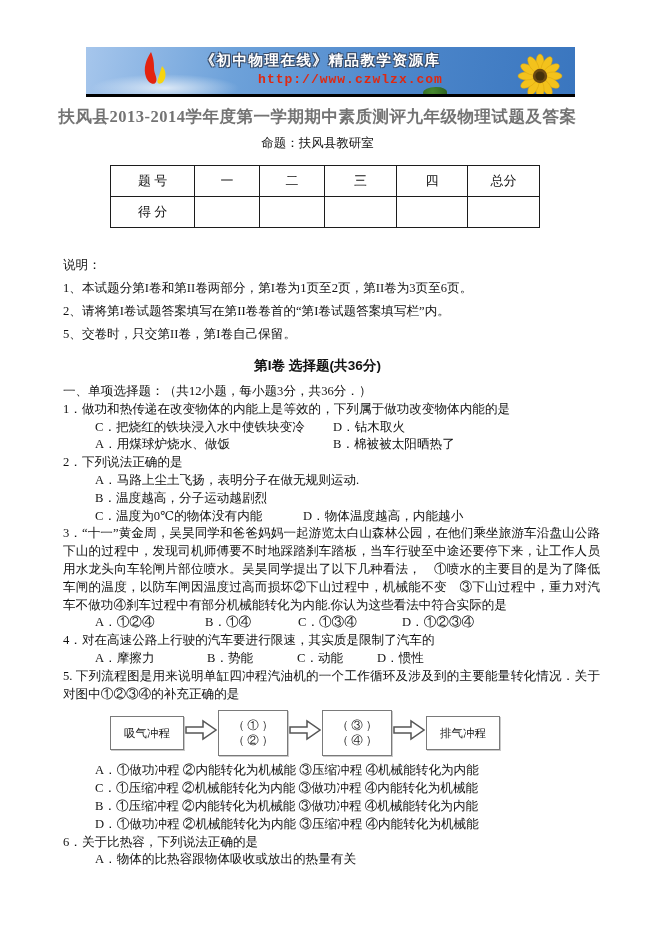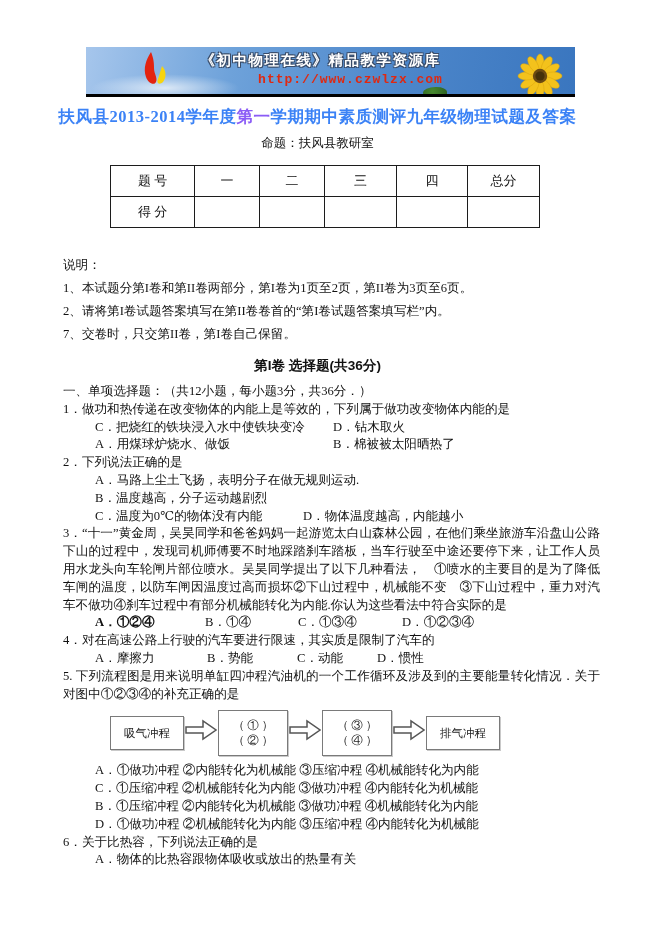--- a/index.html
+++ b/index.html
@@ -18,39 +18,39 @@
           text-shadow:1px 1px 0 #3a4c68,-1px 1px 0 #3a4c68,1px -1px 0 #3a4c68,-1px -1px 0 #3a4c68;}
   .site-url{position:absolute;top:25px;left:80px;right:40px;text-align:center;font-weight:bold;
           font-size:13px;color:#e02810;letter-spacing:1px;
           font-family:"Liberation Mono","DejaVu Sans Mono",monospace;}
   .sunflower{position:absolute;right:12px;bottom:-9px;}
   .plant{position:absolute;right:128px;bottom:-4px;width:24px;height:11px;border-radius:60% 50% 45% 55%;
          background:radial-gradient(circle at 40% 40%,#47892f,#2d5f1e);}
 
   
   .main-title{margin-top:9px;text-align:center;font-weight:bold;font-size:16.5px;letter-spacing:.5px;}
-  .t-orange{color:#3b82f6;margin-top:8px;} .t-red{color:#8b5cf6;}
+  .t-orange{color:#737373;margin-top:8px;} .t-red{color:#737373;}
   .author{margin-top:7px;text-align:center;font-size:12.5px;}
 
   
   .score{margin:13px 0 4px 110px;border-collapse:collapse;table-layout:fixed;}
   .score td{border:1.6px solid #1c1c1c;height:30px;text-align:center;font-size:13px;padding:0;}
 
   
   .instr{margin:26px 0 0 63px;width:537px;font-size:12.6px;line-height:23px;}
   .sec-title{margin-top:11px;text-align:center;font-weight:bold;font-size:13.6px;
              font-family:"Liberation Sans","DejaVu Sans",sans-serif;}
 
   
   .qs{margin:8px 0 0 63px;width:537px;font-size:12.6px;line-height:17.8px;}
   .qtext{text-align:justify;}
   .orow{padding-left:32px;}
   .sp{display:inline-block;}
   .w238{width:238px;} .w208{width:208px;}
-  .w110{width:110px;font-weight:bold;} .w93{width:93px;} .w104{width:104px;}
+  .w110{width:110px;} .w93{width:93px;} .w104{width:104px;}
   .w112{width:112px;} .w90{width:90px;} .w80{width:80px;}
 
   
   .flow{display:flex;align-items:center;margin:7px 0 6px 47px;}
   .fbox{border:1.2px solid #7a7a7a;background:#fff;text-align:center;font-size:11.5px;color:#222;
         box-shadow:1px 1px 0 #c9c9c9;}
   .fbox.single{width:72px;height:32px;line-height:32px;text-align:center;}
   .fbox.double{width:68px;height:44px;display:flex;flex-direction:column;justify-content:center;row-gap:3px;line-height:1;}
   .farrow{margin:0 1px;flex:0 0 auto;}
 
@@ -127,21 +127,21 @@
       <td></td>
       <td></td>
     </tr>
   </tbody>
     </table>
 
   <div class="instr">
     <div>说明：</div>
     <div>1、本试题分第I卷和第II卷两部分，第I卷为1页至2页，第II卷为3页至6页。</div>
     <div>2、请将第I卷试题答案填写在第II卷卷首的“第I卷试题答案填写栏”内。</div>
-    <div>7、交卷时，只交第II卷，第I卷自己保留。</div>
+    <div>5、交卷时，只交第II卷，第I卷自己保留。</div>
   </div>
 
   <div class="sec-title">第I卷  选择题(共36分)</div>
 
   <div class="qs">
     <div>一、单项选择题：（共12小题，每小题3分，共36分．）</div>
 
     <div class="qtext">1．做功和热传递在改变物体的内能上是等效的，下列属于做功改变物体内能的是</div>
     <div class="orow">
       <span class="sp w238">C．把烧红的铁块浸入水中使铁块变冷</span><span class="sp">D．钻木取火</span>

